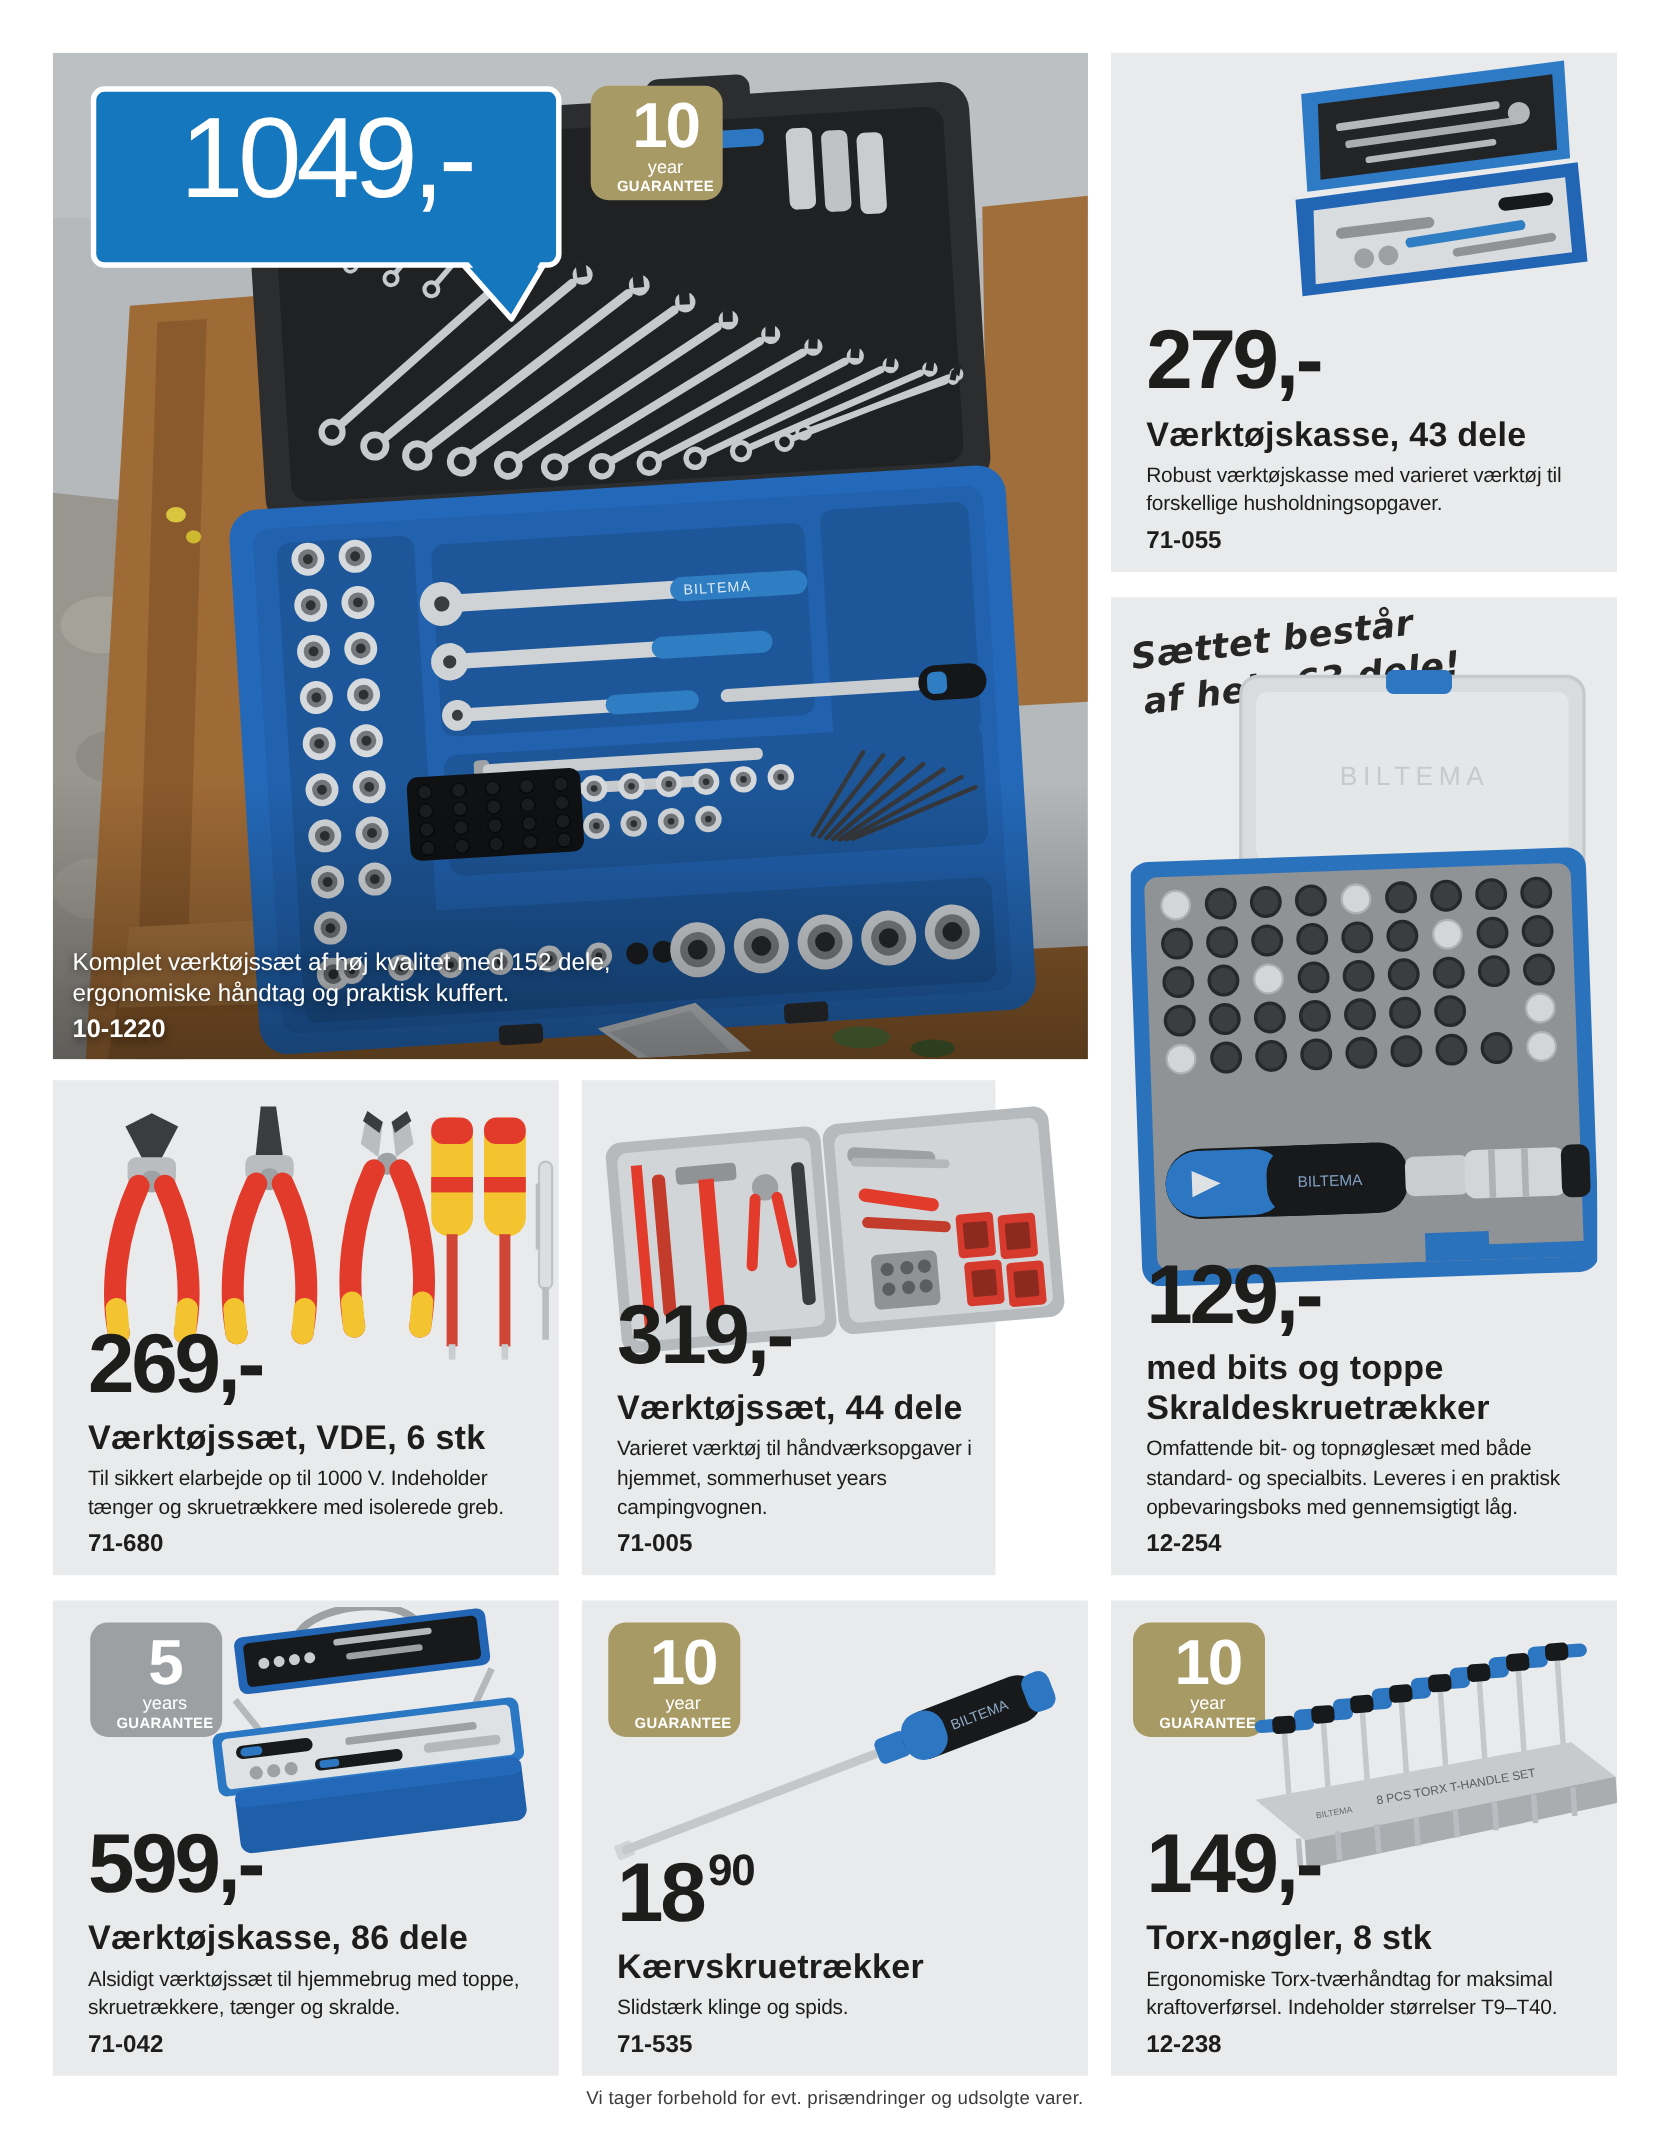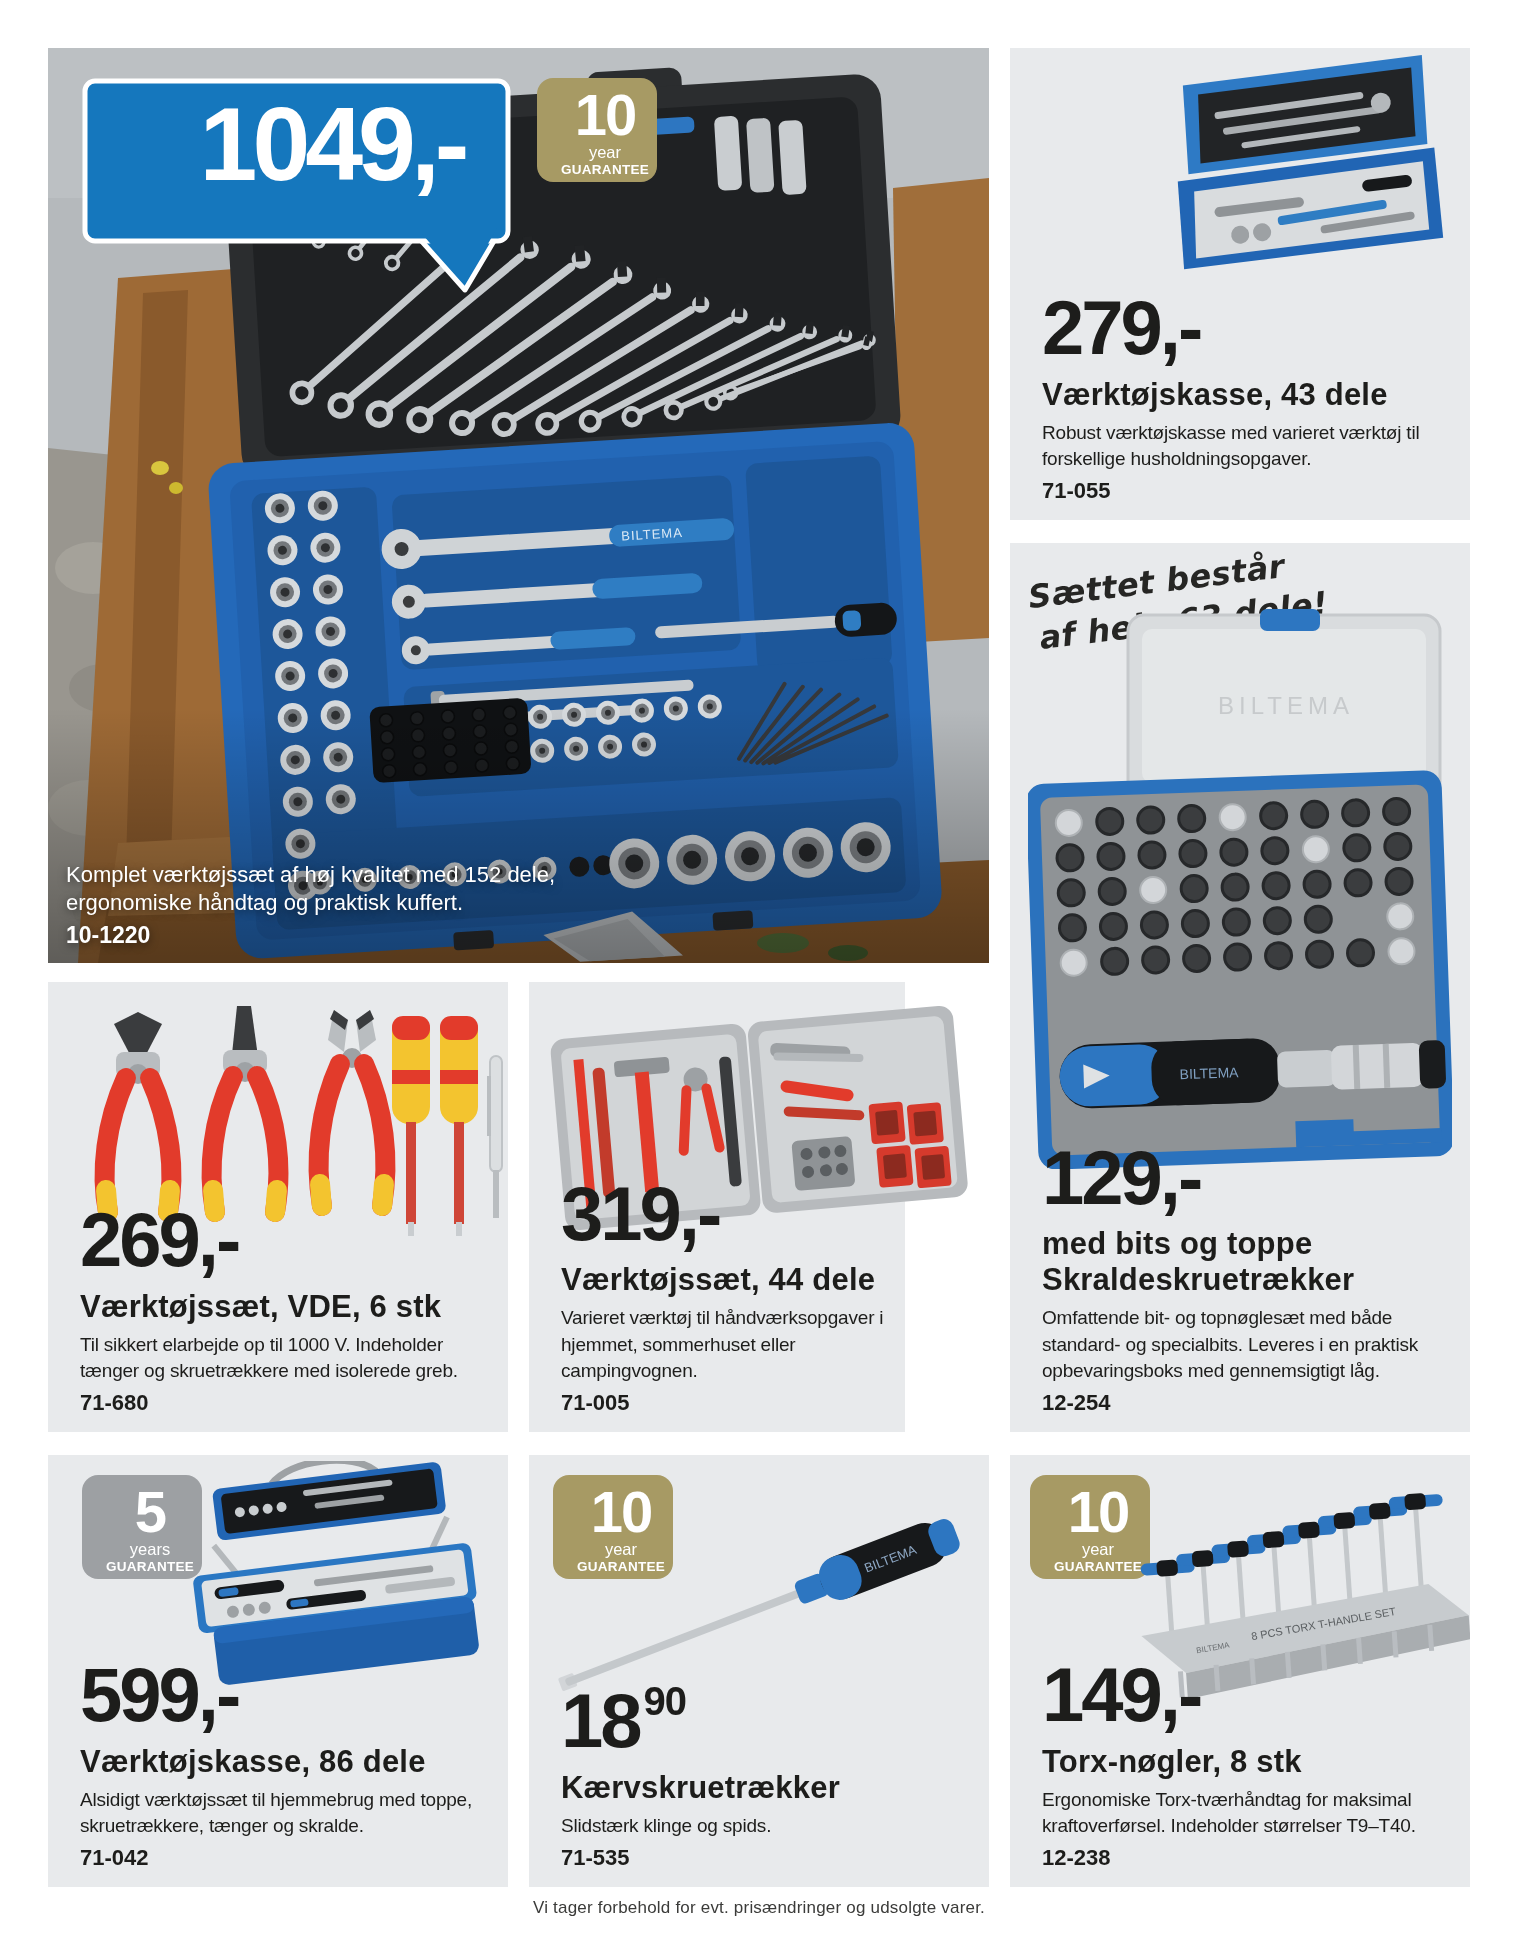--- a/index.html
+++ b/index.html
@@ -21,21 +21,21 @@
   .badge.gold { background:#a79a64; }
   .badge.gray { background:#9da0a3; }
   .badge .num { font-size:58px; font-weight:bold; line-height:56px; padding-top:9px; letter-spacing:-2px; }
   .badge .unit { font-size:16.5px; line-height:18px; font-weight:normal; }
   .badge .glabel { font-size:13.5px; font-weight:bold; letter-spacing:0.3px; line-height:18px; }
 
   
   .hero { position:absolute; left:48px; top:48px; width:941px; height:915px; }
   .bubble-svg { position:absolute; left:34px; top:30px; }
   .bubble-price { position:absolute; left:36px; top:44px; width:424px; text-align:center;
-                  font-size:104px; font-weight:bold; color:#fff; letter-spacing:-5px; line-height:1;padding-left:36px; }
+                  font-size:104px; font-weight:normal; color:#fff; letter-spacing:-5px; line-height:1; }
   .hero-badge { left:489px; top:30px; }
   .hero-text { position:absolute; left:18px; bottom:14px; width:560px; color:#fff;
                text-shadow:0 2px 8px rgba(0,0,0,0.55); }
   .hero-title { font-size:33px; font-weight:bold; margin-bottom:5px; }
   .hero-desc { font-size:22px; line-height:1.3; }
   .hero-art { font-size:23px; font-weight:bold; margin-top:4px; }
 
   
   .note { position:absolute; left:20px; top:16px; transform:rotate(-7deg);
           font-family:"DejaVu Sans",sans-serif; font-style:italic; font-weight:bold;
@@ -446,21 +446,21 @@
             <rect x="374" y="132" width="22" height="24" rx="2"></rect>
           <rect x="340" y="172" width="22" height="24" rx="2"></rect>
             <rect x="378" y="176" width="22" height="24" rx="2"></rect>
         </g>
         <rect x="240" y="60" width="90" height="8" rx="4" fill="#b4b8bb" transform="rotate(6 240 60)"></rect>
       </g>
     </svg>
     <div class="tb">
       <div class="price">319,-</div>
       <div class="p-title">Værktøjssæt, 44 dele</div>
-      <div class="p-desc">Varieret værktøj til håndværksopgaver i hjemmet, sommerhuset eller campingvognen.</div>
+      <div class="p-desc">Varieret værktøj til håndværksopgaver i hjemmet, sommerhuset years campingvognen.</div>
       <div class="p-art">71-005</div>
     </div>
   </div>
 
   <div class="panel" style="left:48px; top:1455px; width:460px; height:432px;">
     <div class="badge gray" style="left:34px; top:20px;">
       <div class="num">5</div>
       <div class="unit">years</div>
       <div class="glabel">GUARANTEE</div>
     </div>

